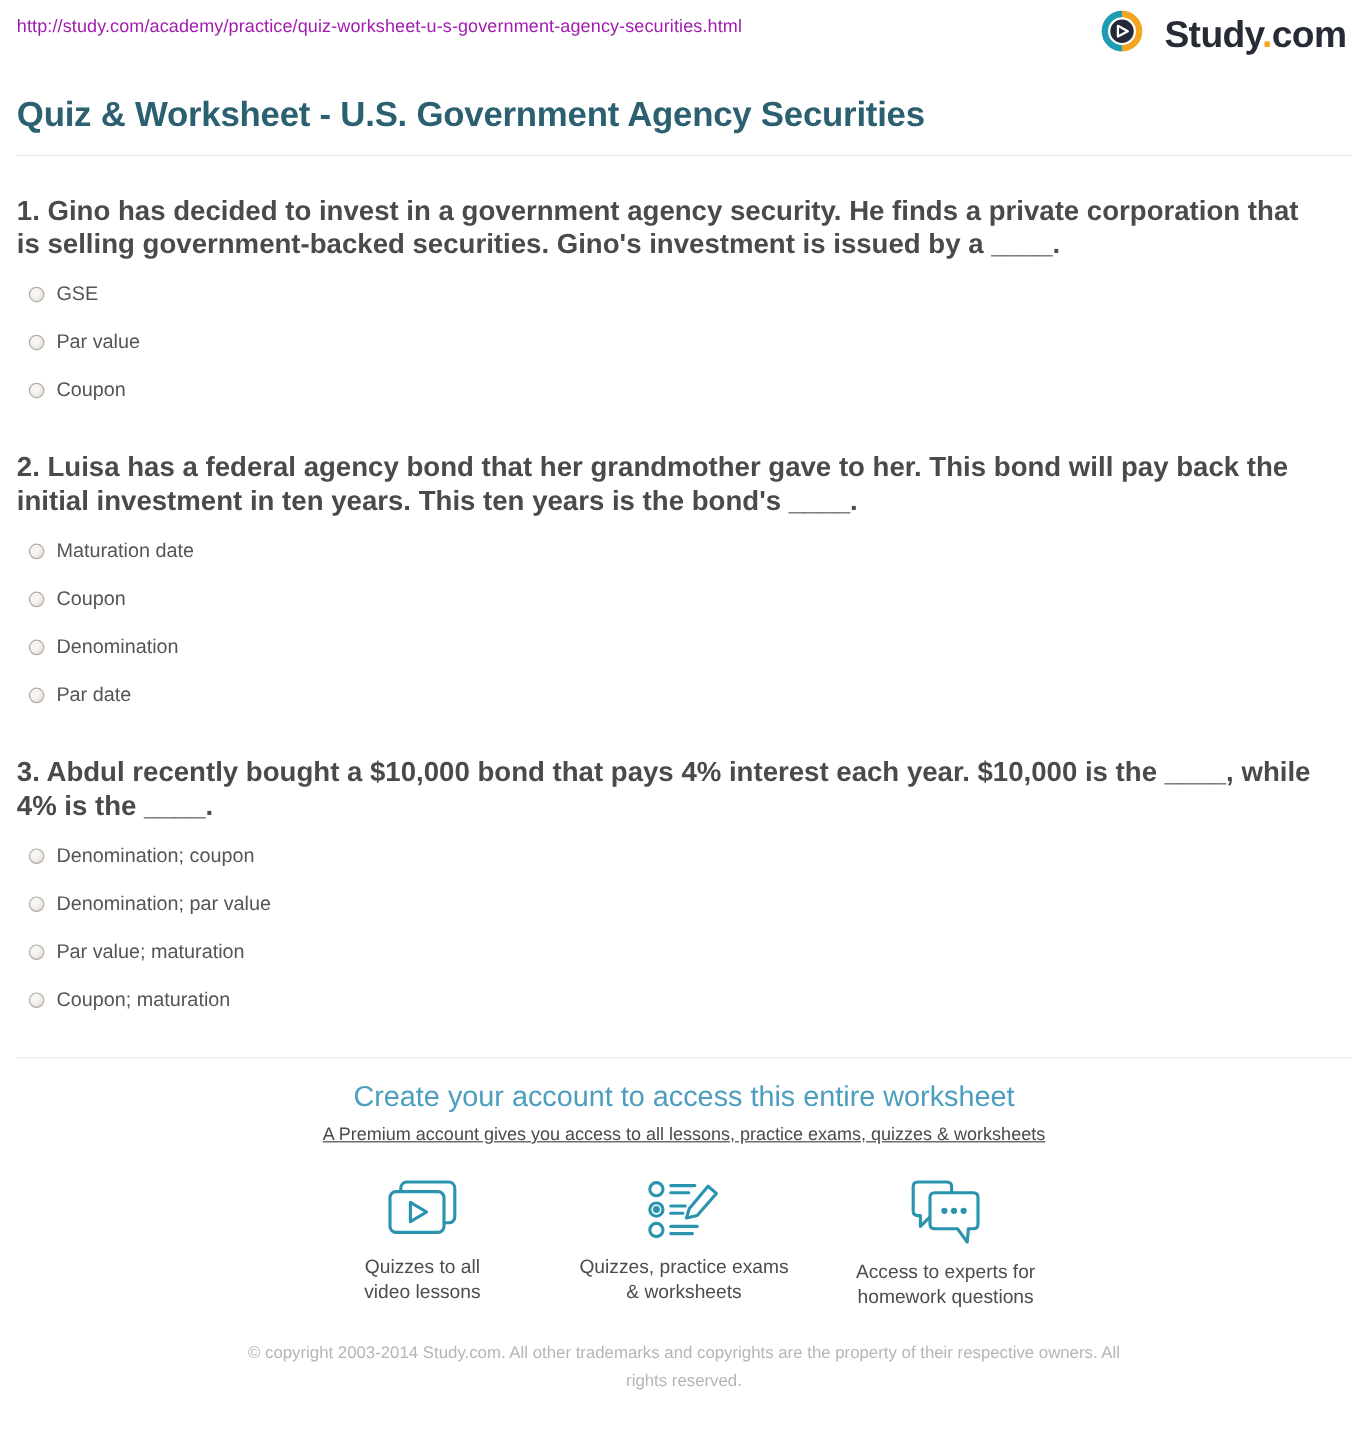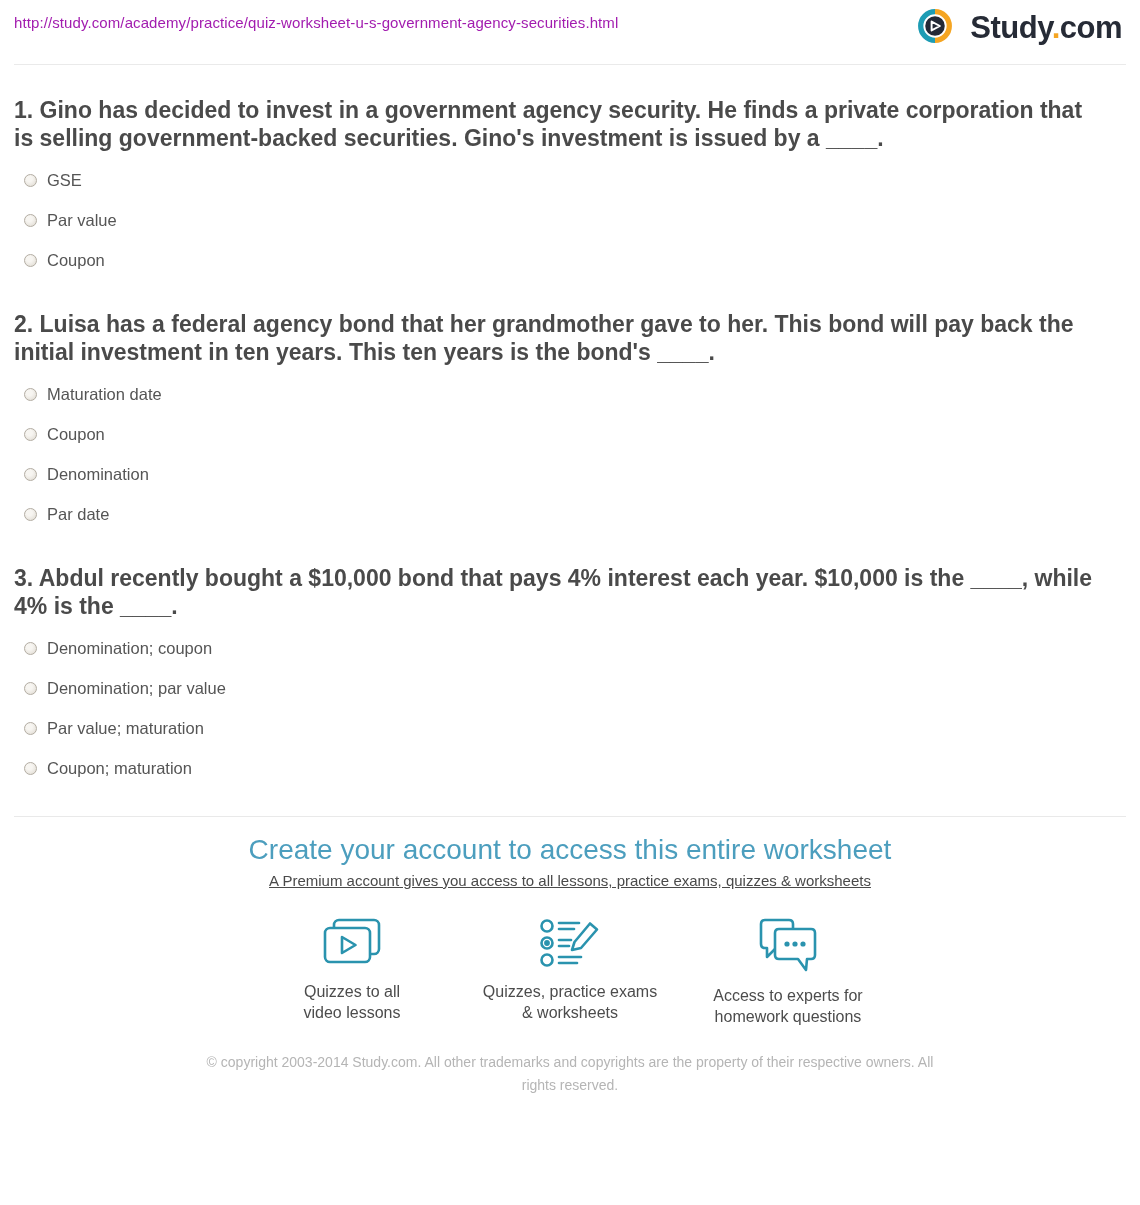--- a/index.html
+++ b/index.html
@@ -32,21 +32,21 @@
   .radio {
     width: 13px; height: 13px; border-radius: 50%;
     border: 1px solid #b3ada3;
     background: radial-gradient(circle at 40% 35%, #f7f5f1 30%, #ddd8cf 100%);
     margin: 0 10px 0 10px; flex: none;
   }
   .opt-label { font-size: 16.5px; color: #555555; }
 
   
   .cta-divider { border: none; border-top: 1px solid #e9e9e9; margin: 28px 0 0; }
-  .cta-title { margin: 18px 0 0; text-align: center; font-size: 28px; font-weight: normal; color: #4c9ebe; line-height: 30px; }
+  .cta-title { margin: 18px 0 0; text-align: center; font-size: 24px; font-weight: normal; color: #4c9ebe; line-height: 30px; }
   .cta-sub { margin: 6px 0 0; text-align: center; font-size: 15px; color: #4a4a4a; line-height: 20px; text-decoration: underline; }
   .benefits { display: flex; justify-content: center; margin-top: 26px; }
   .benefit { width: 218px; display: flex; flex-direction: column; align-items: center; }
   .benefit-icon svg { display: block; }
   .benefit-label { margin-top: 12px; text-align: center; font-size: 16px; color: #4c4c4c; line-height: 21px; }
 
   
   .footer { margin-top: 24px; text-align: center; }
   .footer-text { display: inline-block; max-width: 730px; font-size: 14px; color: #b5b5b5; line-height: 23px; }
 </style>
@@ -63,20 +63,21 @@
           <path d="M17 3.5 A13.5 13.5 0 0 0 17 30.5" fill="none" stroke="#1d9cb4" stroke-width="5"></path>
           <path d="M17 3.5 A13.5 13.5 0 0 1 17 30.5" fill="none" stroke="#f5a522" stroke-width="5"></path>
           <circle cx="17" cy="17" r="9.2" fill="#232936"></circle>
           <path d="M13.8 12.8 L21.6 17 L13.8 21.2 Z" fill="none" stroke="#ffffff" stroke-width="1.8" stroke-linejoin="round"></path>
         </svg>
       </span>
       <span class="logo-text"><span>Study</span><span class="dot">.</span><span>com</span></span>
     </div>
   </div>
 
+  <h1 class="page-title">Quiz &amp; Worksheet - U.S. Government Agency Securities</h1>
   <hr class="divider">
 
   <div class="question">
     <p class="q-text">1. Gino has decided to invest in a government agency security. He finds a private corporation that is selling government-backed securities. Gino's investment is issued by a ____.</p>
     <div class="options">
       <label class="option">
         <span class="radio"></span>
         <span class="opt-label">GSE</span>
       </label>
       <label class="option">

